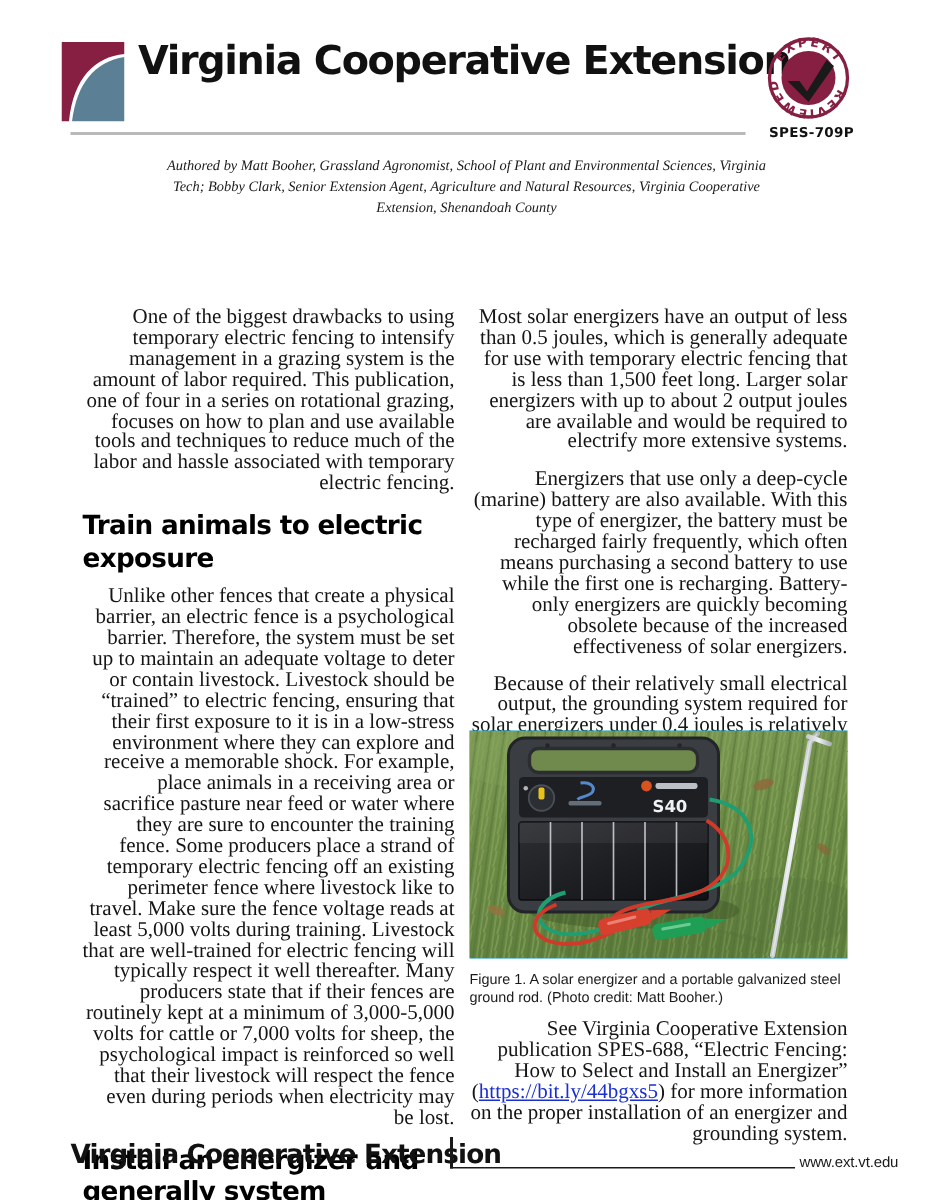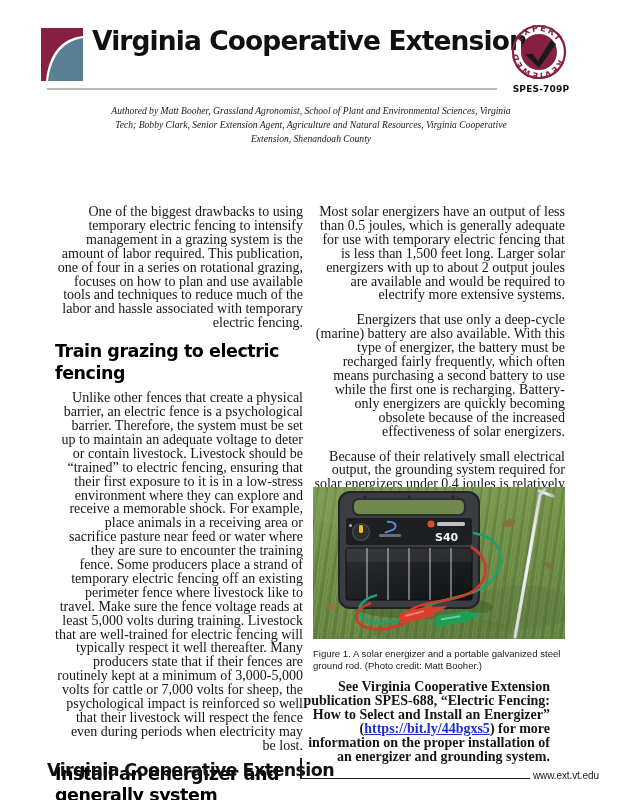--- a/index.html
+++ b/index.html
@@ -251,21 +251,21 @@
     <div class="header-rule"></div>
   </div>
 
   <div class="title-wrap">
     <div class="byline">Authored by Matt Booher, Grassland Agronomist, School of Plant and Environmental Sciences, Virginia Tech; Bobby Clark, Senior Extension Agent, Agriculture and Natural Resources, Virginia Cooperative Extension, Shenandoah County</div>
   </div>
 
   <div class="col col-left">
     <p class="body">One of the biggest drawbacks to using temporary electric fencing to intensify management in a grazing system is the amount of labor required. This publication, one of four in a series on rotational grazing, focuses on how to plan and use available tools and techniques to reduce much of the labor and hassle associated with temporary electric fencing.</p>
 
-    <h2 class="sec gap-before">Train grazing to electric fencing</h2>
+    <h2 class="sec gap-before">Train animals to electric exposure</h2>
     <p class="body">Unlike other fences that create a physical barrier, an electric fence is a psychological barrier. Therefore, the system must be set up to maintain an adequate voltage to deter or contain livestock. Livestock should be “trained” to electric fencing, ensuring that their first exposure to it is in a low-stress environment where they can explore and receive a memorable shock. For example, place animals in a receiving area or sacrifice pasture near feed or water where they are sure to encounter the training fence. Some producers place a strand of temporary electric fencing off an existing perimeter fence where livestock like to travel. Make sure the fence voltage reads at least 5,000 volts during training. Livestock that are well-trained for electric fencing will typically respect it well thereafter. Many producers state that if their fences are routinely kept at a minimum of 3,000-5,000 volts for cattle or 7,000 volts for sheep, the psychological impact is reinforced so well that their livestock will respect the fence even during periods when electricity may be lost.</p>
 
     <h2 class="sec gap-before">Install an energizer and generally system</h2>
     <p class="body last">When an existing electrical source is not available, a solar energizer can be used (fig. 1). These are portable energizers that rely on a gel or lithium battery to supply power, and the battery is recharged by a solar panel.</p>
   </div>
 
   <div class="col col-right">
     <p class="body">Most solar energizers have an output of less than 0.5 joules, which is generally adequate for use with temporary electric fencing that is less than 1,500 feet long. Larger solar energizers with up to about 2 output joules are available and would be required to electrify more extensive systems.</p>
     <p class="body">Energizers that use only a deep-cycle (marine) battery are also available. With this type of energizer, the battery must be recharged fairly frequently, which often means purchasing a second battery to use while the first one is recharging. Battery-only energizers are quickly becoming obsolete because of the increased effectiveness of solar energizers.</p>
     <p class="body">Because of their relatively small electrical output, the grounding system required for solar energizers under 0.4 joules is relatively small. Typically, a single 2- to 3-foot galvanized ground rod is adequate (fig. 1).</p>
@@ -361,21 +361,21 @@
         <g transform="rotate(-10 142 132)">
           <rect x="122" y="126" width="36" height="11" rx="4" fill="#1f9e55"></rect>
           <path d="M158,128 L172,131 L158,135 Z" fill="#1f9e55"></path>
           <rect x="128" y="129" width="20" height="2" rx="1" fill="#7fd6a2" opacity="0.8"></rect>
         </g>
       </svg>
     </div>
     <div class="fig-caption">Figure 1. A solar energizer and a portable galvanized steel ground rod. (Photo credit: Matt Booher.)</div>
   </div>
 
-  <div style="position:absolute; left:298px; top:680px; width:252px;font-weight:bold;">
+  <div style="position:absolute; left:313px; top:680px; width:252px;">
     <p class="body last"><span>See Virginia Cooperative Extension publication SPES-688, “Electric Fencing: How to Select and Install an Energizer” (</span><a class="inline-link" href="#">https://bit.ly/44bgxs5</a><span>) for more information on the proper installation of an energizer and grounding system.</span></p>
   </div>
 
   <div class="footer">
     <div class="footer-brand">Virginia Cooperative Extension</div>
     <div class="footer-bar"></div>
     <div class="footer-rule"></div>
     <div class="footer-url">www.ext.vt.edu</div>
   </div>
 

